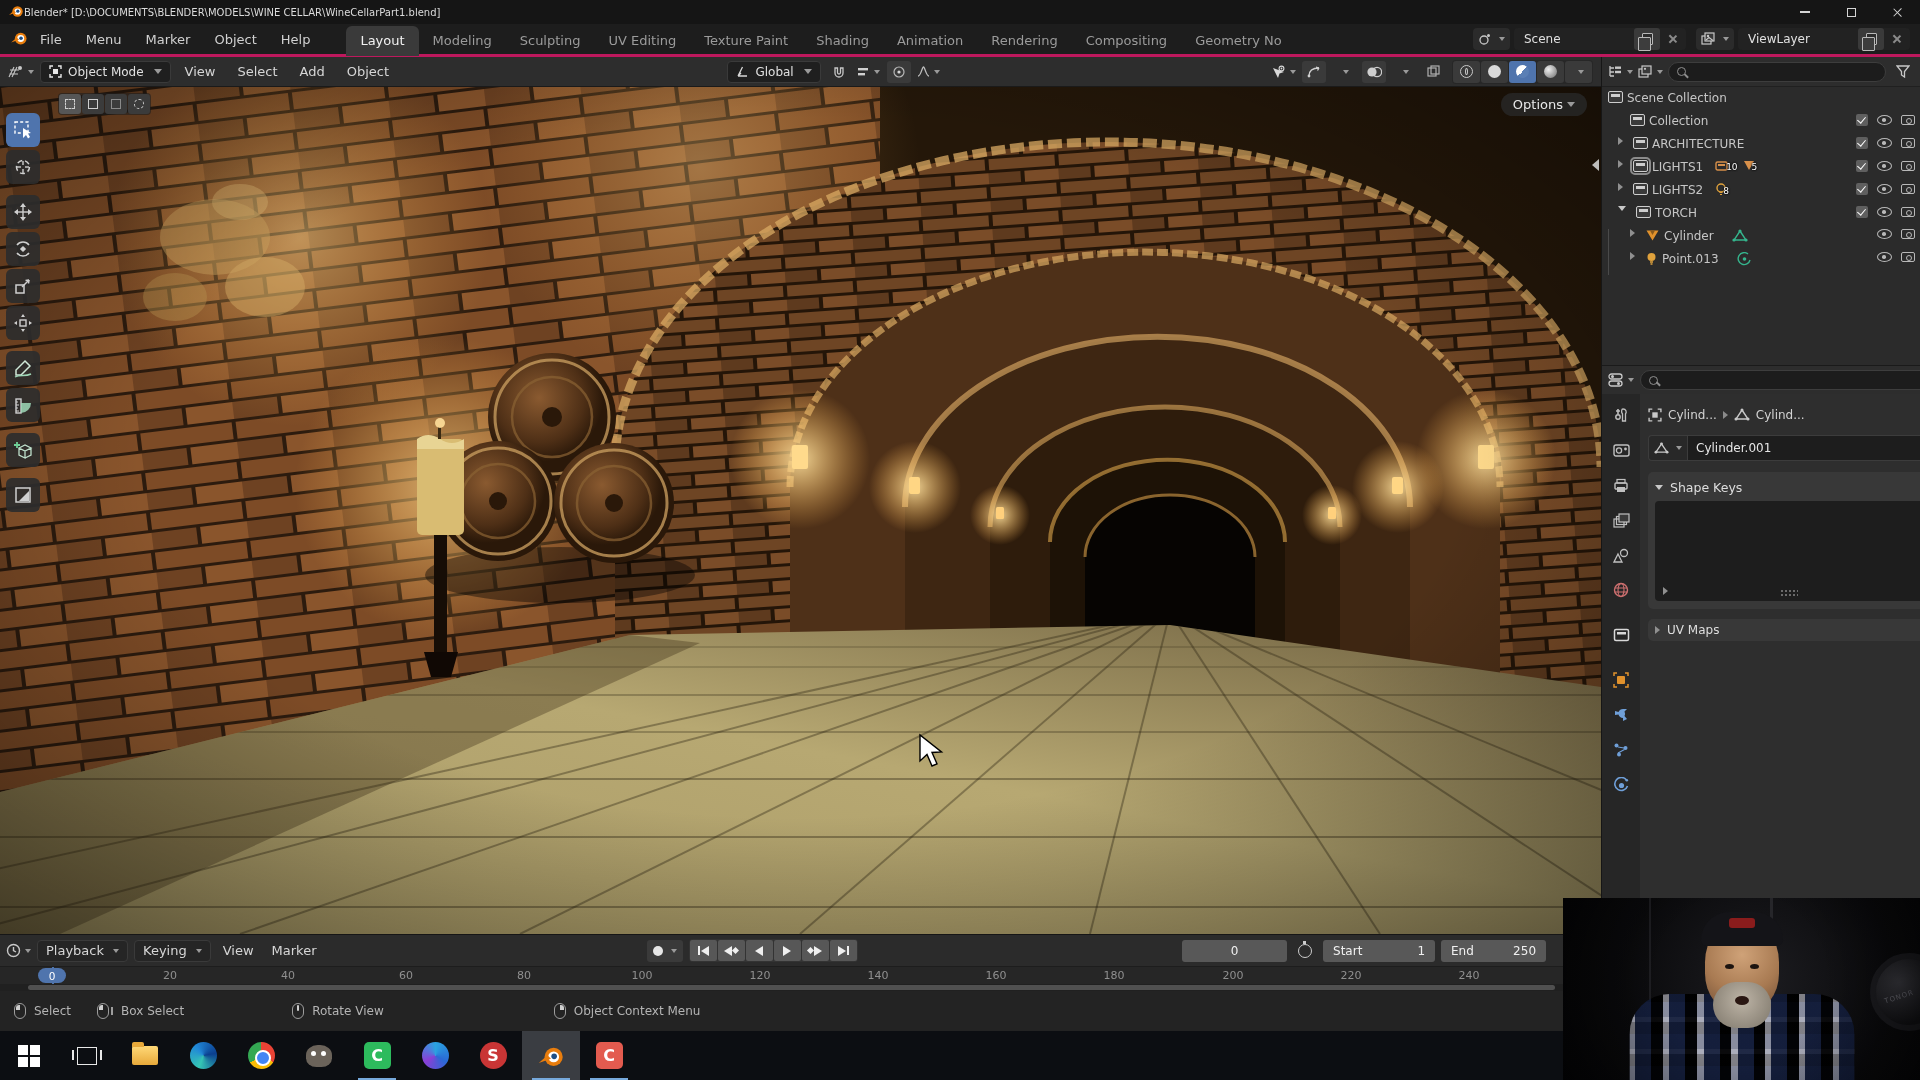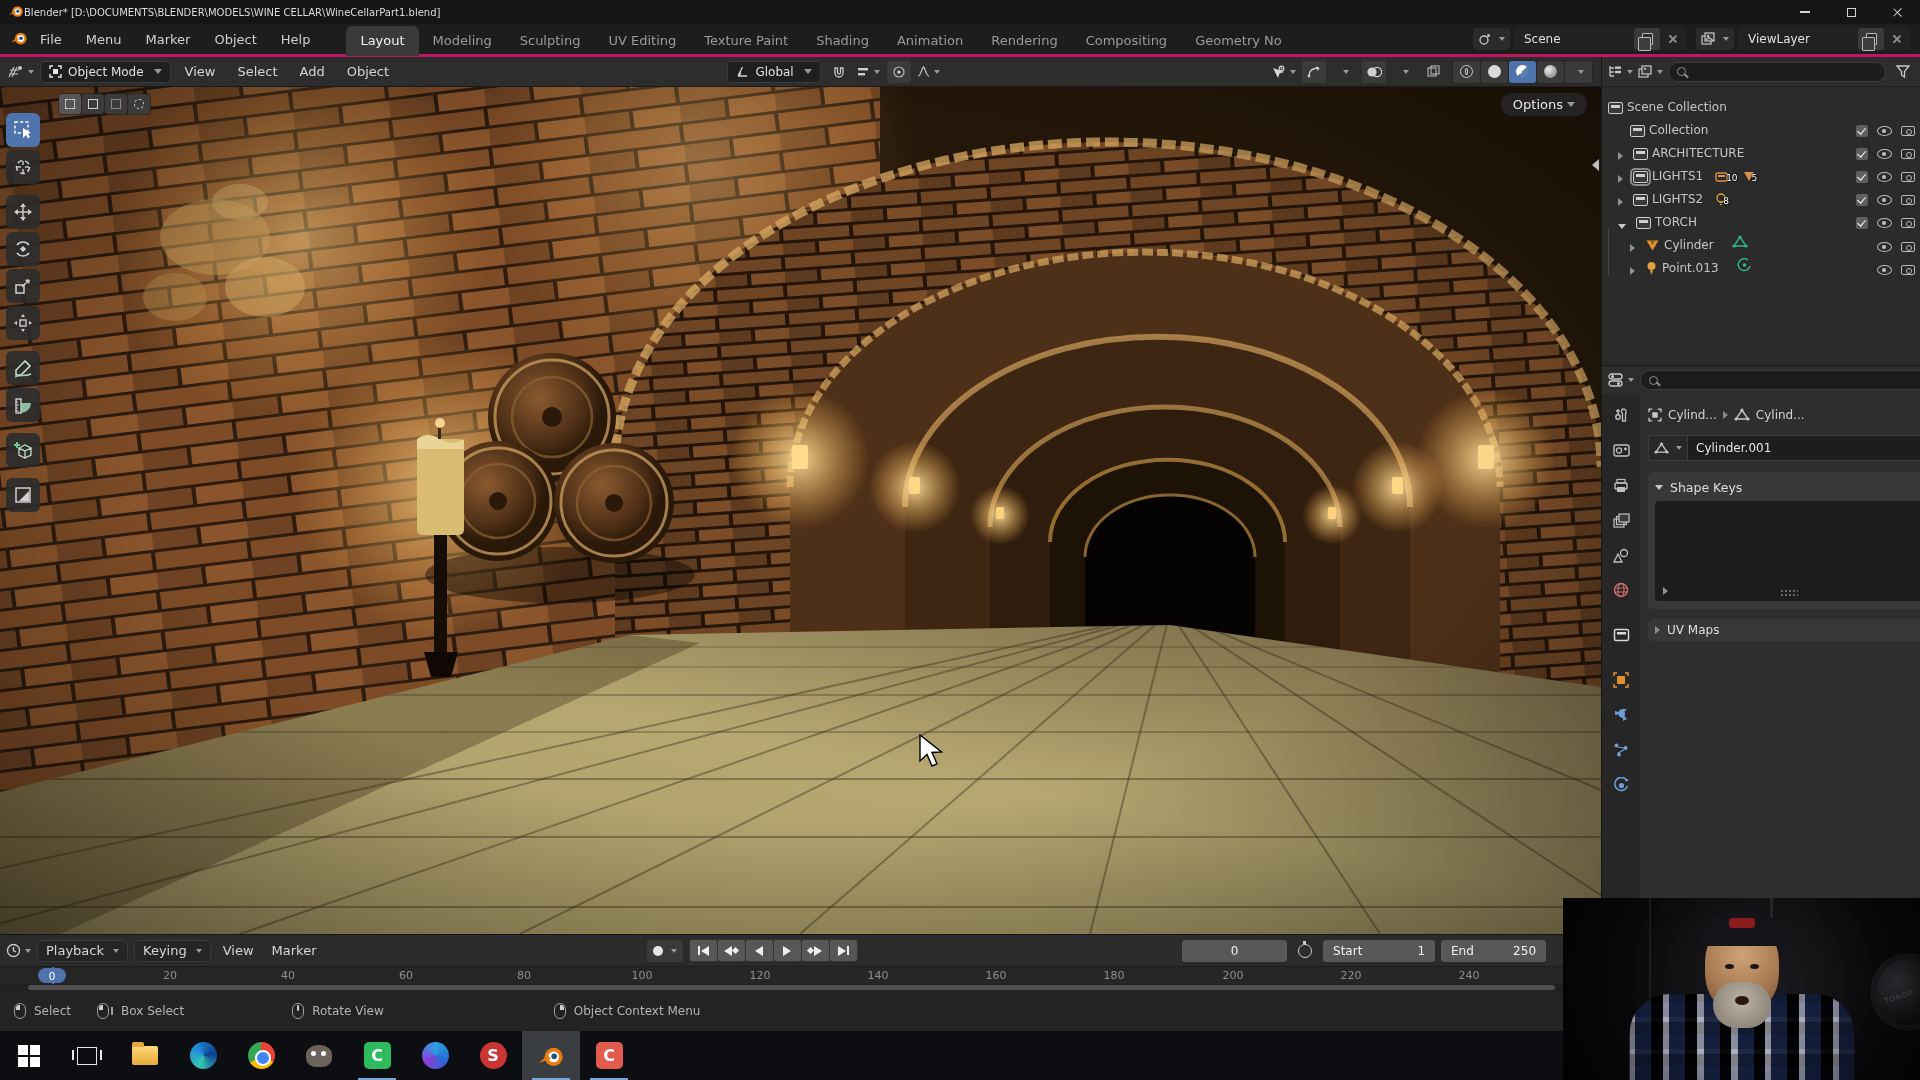--- a/index.html
+++ b/index.html
@@ -76,21 +76,21 @@
   .selmode{width:22px;height:20px;border-radius:3px;background:#3b3b3b;display:flex;align-items:center;justify-content:center;}
   .selmode.on{background:#565656;}
   .smglyph{width:10px;height:10px;border:1.3px dashed #cfcfcf;}
   .optionsbtn{position:absolute;right:14px;top:6px;height:23px;border-radius:12px;background:rgba(40,40,40,.8);display:flex;align-items:center;padding:0 12px;color:#e8e8e8;font-size:13px;}
   .collapse{position:absolute;right:2px;top:72px;width:0;height:0;border-top:6px solid transparent;border-bottom:6px solid transparent;border-right:7px solid rgba(220,220,220,.85);}
 
   
   .rightcol{position:relative;width:319px;height:877px;background:#2b2b2b;border-left:1px solid #161616;}
   .outliner{position:absolute;left:0;top:0;width:319px;height:308px;background:#2b2b2b;}
   .outl-h{height:30px;display:flex;align-items:center;gap:5px;padding:0 6px;background:#2d2d2d;border-bottom:1px solid #202020;}
-  .row{display:flex;align-items:flex-end;height:23px;padding-right:6px;gap:4px;}
+  .row{display:flex;align-items:flex-start;height:23px;padding-right:6px;gap:4px;}
   .row .lbl{color:#c6c6c6;white-space:nowrap;}
   .row .rt{margin-left:auto;display:flex;align-items:center;gap:9px;}
   .colicon{position:relative;display:inline-block;width:15px;height:12px;border:1.4px solid #cdcdcd;border-radius:2px;background:#3a3a3a;}
   .colicon::after{content:"";position:absolute;left:2px;right:2px;top:2px;height:2.5px;background:#cdcdcd;}
   .colicon.sel{outline:2px solid #8b8b8b;outline-offset:1px;border-radius:2px;}
   .chk{position:relative;display:inline-block;width:12px;height:12px;border-radius:2px;background:#5f5f5f;}
   .chk::after{content:"";position:absolute;left:3px;top:1px;width:4px;height:7px;border:solid #fff;border-width:0 1.6px 1.6px 0;transform:rotate(40deg);}
   .eye{position:relative;display:inline-block;width:15px;height:10px;border:1.3px solid #b8b8b8;border-radius:50%;}
   .eye::after{content:"";position:absolute;left:4.2px;top:2.2px;width:3.5px;height:3.5px;border-radius:50%;background:#b8b8b8;}
   .camico{position:relative;display:inline-block;width:14px;height:10px;border:1.3px solid #b8b8b8;border-radius:2px;}

